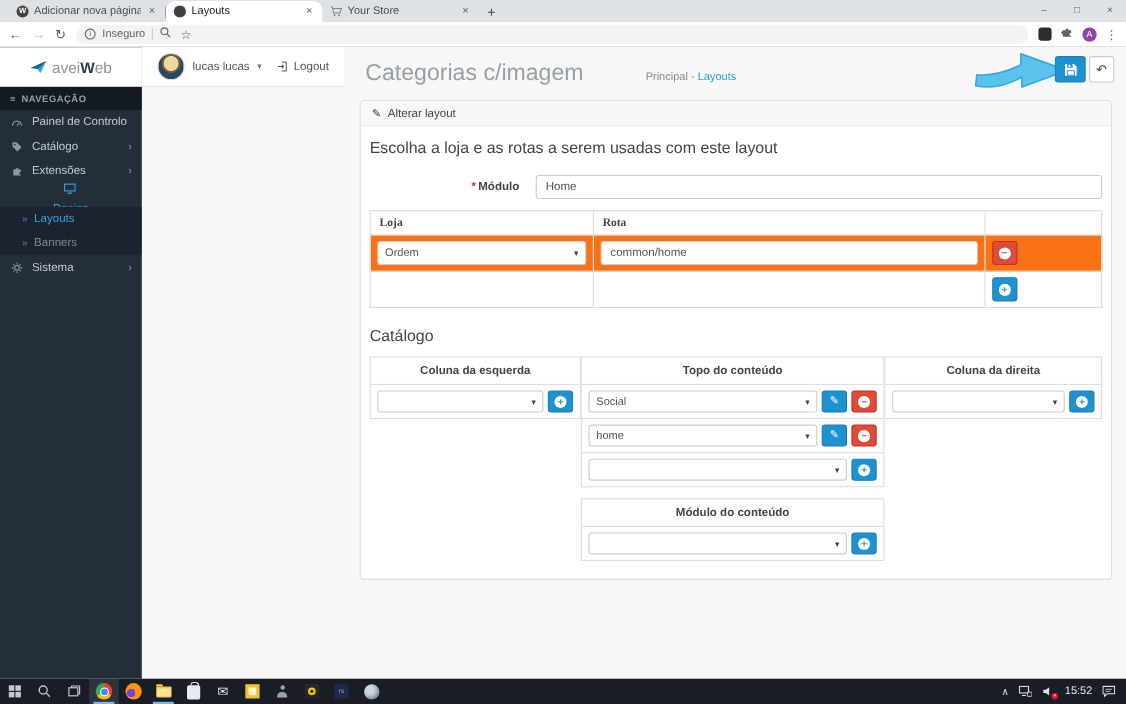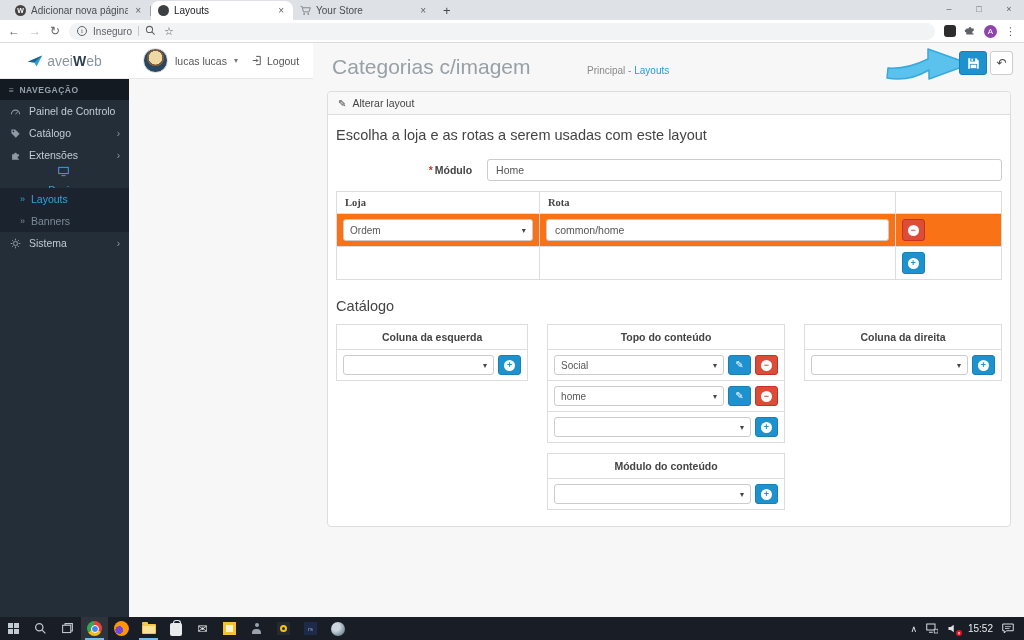--- a/index.html
+++ b/index.html
@@ -92,21 +92,21 @@
   .btn-sm { height:20px; min-width:23px; display:inline-flex; align-items:center; justify-content:center; border-radius:3px; border:1px solid transparent; flex:0 0 auto; }
   .btn-sm.tall { height:22px; }
   .btn-danger { background:#dd4b39; border-color:#c23321; }
   .btn-primary { background:#1e91cf; border-color:#1a7fb5; }
   .circle-ic { width:11px; height:11px; border-radius:50%; background:#fff; display:flex; align-items:center; justify-content:center; font-size:9px; font-weight:bold; line-height:0; }
   .btn-danger .circle-ic { color:#dd4b39; }
   .btn-primary .circle-ic { color:#1e91cf; }
   .pencil-w { color:#fff; font-size:10px; line-height:1; }
 
   .mods-h { font-size:14.5px; font-weight:400; color:#444; margin:18px 0 10px 2px; }
-  .modgrid { display:flex; gap:19px; margin:0 2px; align-items:flex-start; }
+  .modgrid { display:flex; margin:0 2px; align-items:flex-start; }
   .modcol-l { width:192px; flex:0 0 auto; }
   .modcol-c { flex:1; display:flex; flex-direction:column; gap:10px; min-width:0; }
   .modcol-r { width:198px; flex:0 0 auto; }
   .modtable { border:1px solid #ddd; background:#fff; }
   .modtable .mt-h { padding:6px; text-align:center; font-size:10.5px; font-weight:bold; color:#444; border-bottom:1px solid #ddd; }
   .modtable .mt-row { padding:5px 6px; display:flex; align-items:center; gap:4px; border-bottom:1px solid #ddd; }
   .modtable .mt-row:last-child { border-bottom:none; }
 
   .pagefooter { margin-top:34px; text-align:center; font-size:10px; color:#666; line-height:1.5; }
   .pagefooter a { color:#23a1d1; text-decoration:none; }

